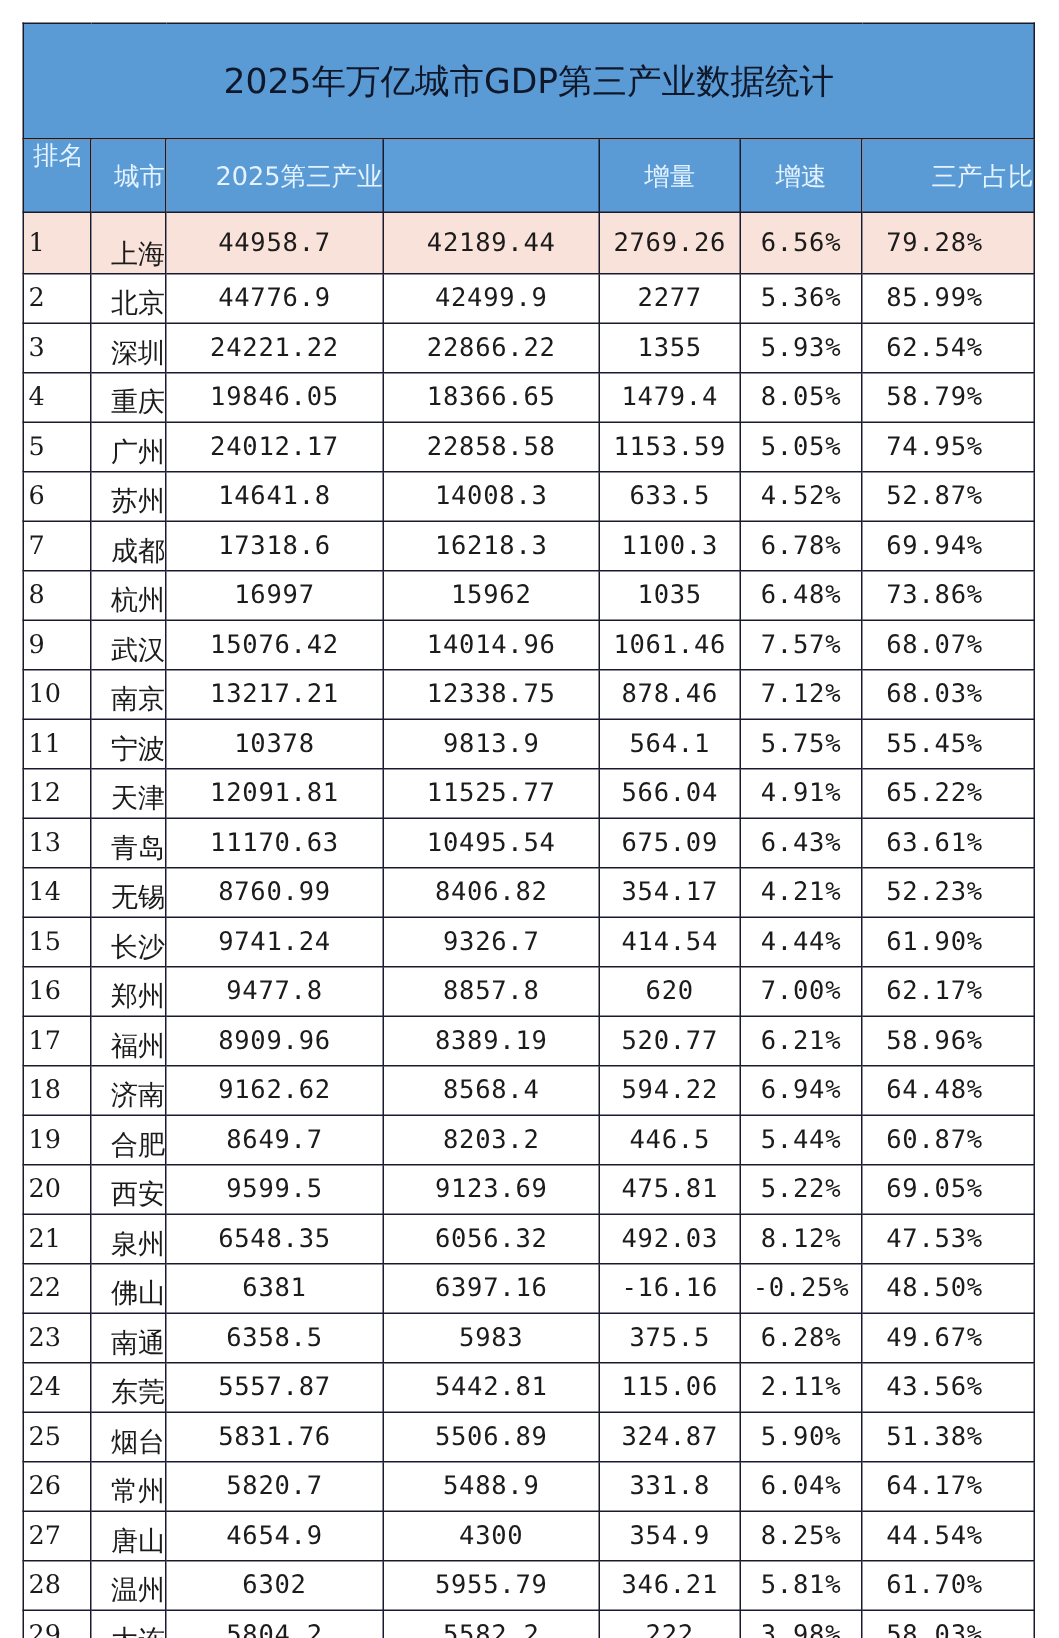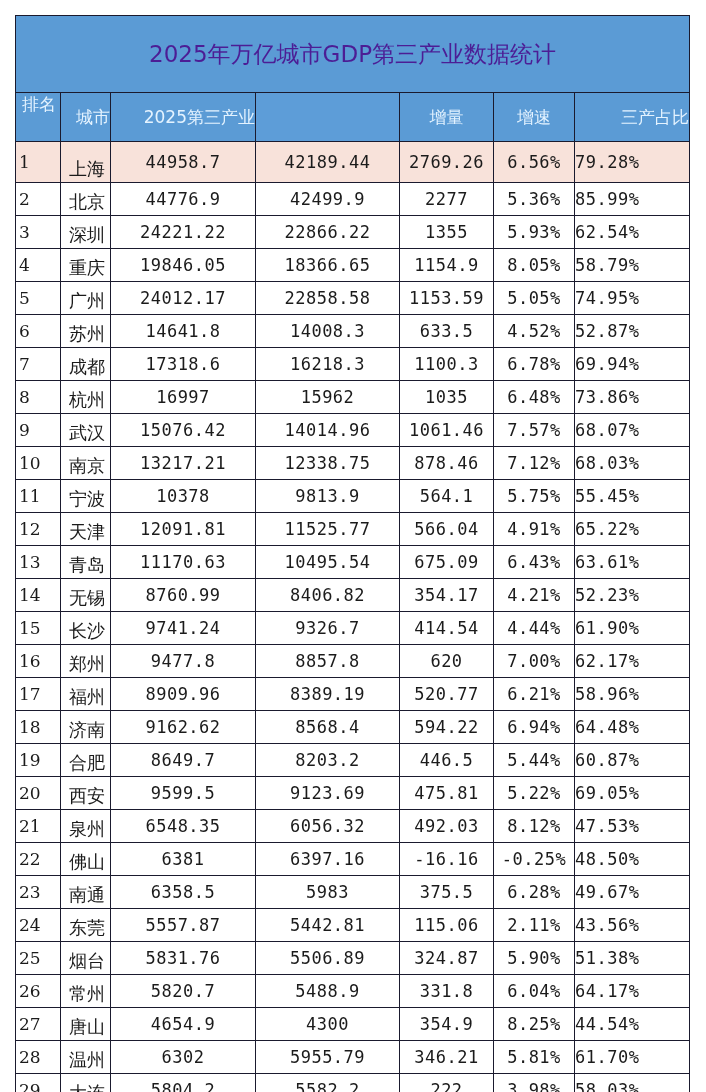--- a/index.html
+++ b/index.html
@@ -24,21 +24,21 @@
     }
     .sheet td, .sheet th {
       border: 1px solid #1a1a2e;
       padding: 0;
       overflow: hidden;
       white-space: nowrap;
     }
     .title-cell {
       height: 76px;
       background: #5b9bd5;
-      color: #4c1d95;
+      color: #0f172a;
       font-size: 23px;
       font-weight: normal;
       text-align: center;
       letter-spacing: 0px;
       font-family: "DejaVu Sans", "Liberation Sans", sans-serif;
     }
     .head-row th {
       height: 46px;
       background: #5b9bd5;
       color: #e4f3ff;
@@ -69,35 +69,35 @@
     .data-row.first td {
       height: 39px;
       background: #f8e2da;
     }
     .data-row td.rank {
       text-align: left;
       padding-left: 3px;
       font-size: 17px;
     }
     .data-row td.city {
-      text-align: center;
+      text-align: right;
       padding-left: 3px;
       font-size: 18px;
       font-family: "DejaVu Sans", "Liberation Sans", sans-serif;
       vertical-align: bottom;
       padding-bottom: 1px;
     }
     .data-row td.num {
       text-align: center;
       font-family: "DejaVu Sans Mono", "Liberation Mono", monospace;
       font-size: 17px;
       letter-spacing: 0.5px;
     }
     .data-row td.ratio {
-      text-align: left;
+      text-align: center;
       padding-right: 18px;
       margin-top: 44px;
     }
   </style>
 </head>
 <body>
 
 <table class="sheet">
   <colgroup>
     <col style="width:45px">
@@ -151,21 +151,21 @@
     <td class="num">1355</td>
     <td class="num">5.93%</td>
     <td class="num ratio">62.54%</td>
   </tr>
 
   <tr class="data-row">
     <td class="rank">4</td>
     <td class="city">重庆</td>
     <td class="num">19846.05</td>
     <td class="num">18366.65</td>
-    <td class="num">1154.9</td>
+    <td class="num">1479.4</td>
     <td class="num">8.05%</td>
     <td class="num ratio">58.79%</td>
   </tr>
 
   <tr class="data-row">
     <td class="rank">5</td>
     <td class="city">广州</td>
     <td class="num">24012.17</td>
     <td class="num">22858.58</td>
     <td class="num">1153.59</td>

